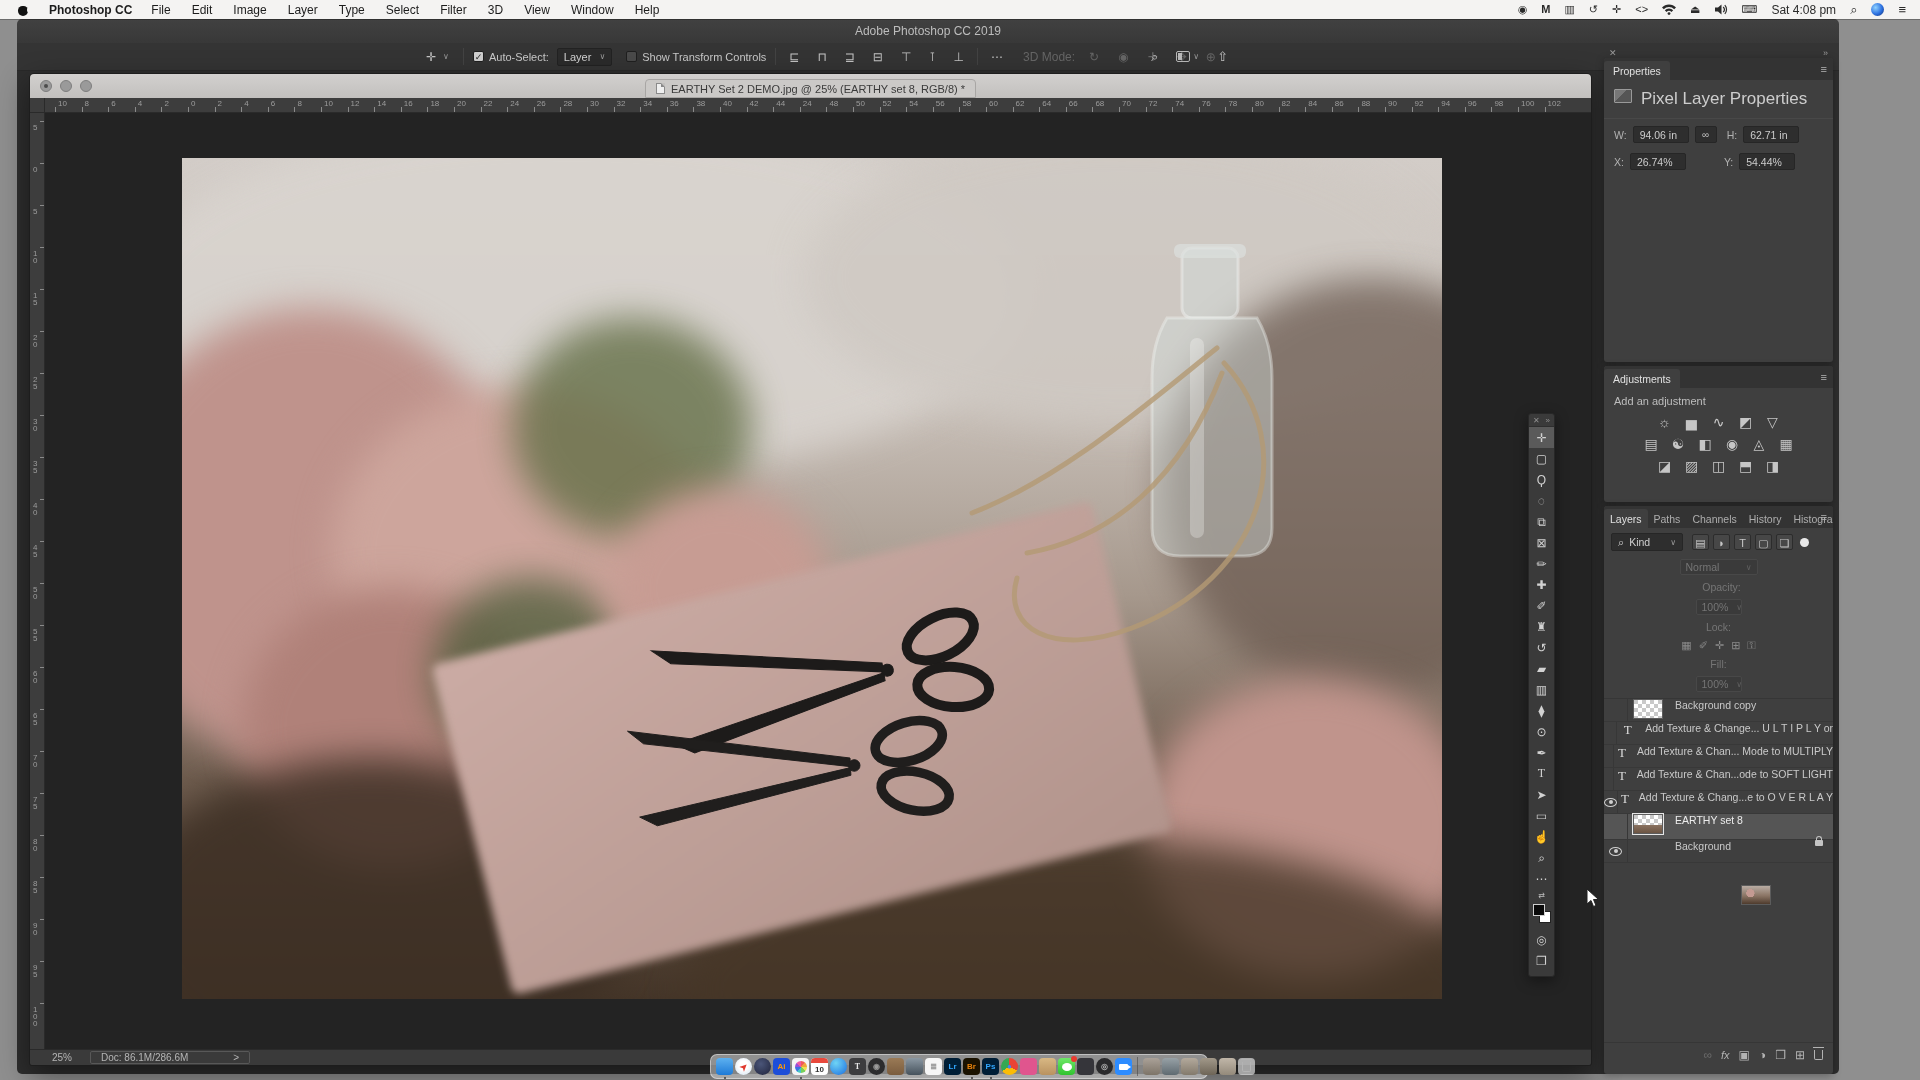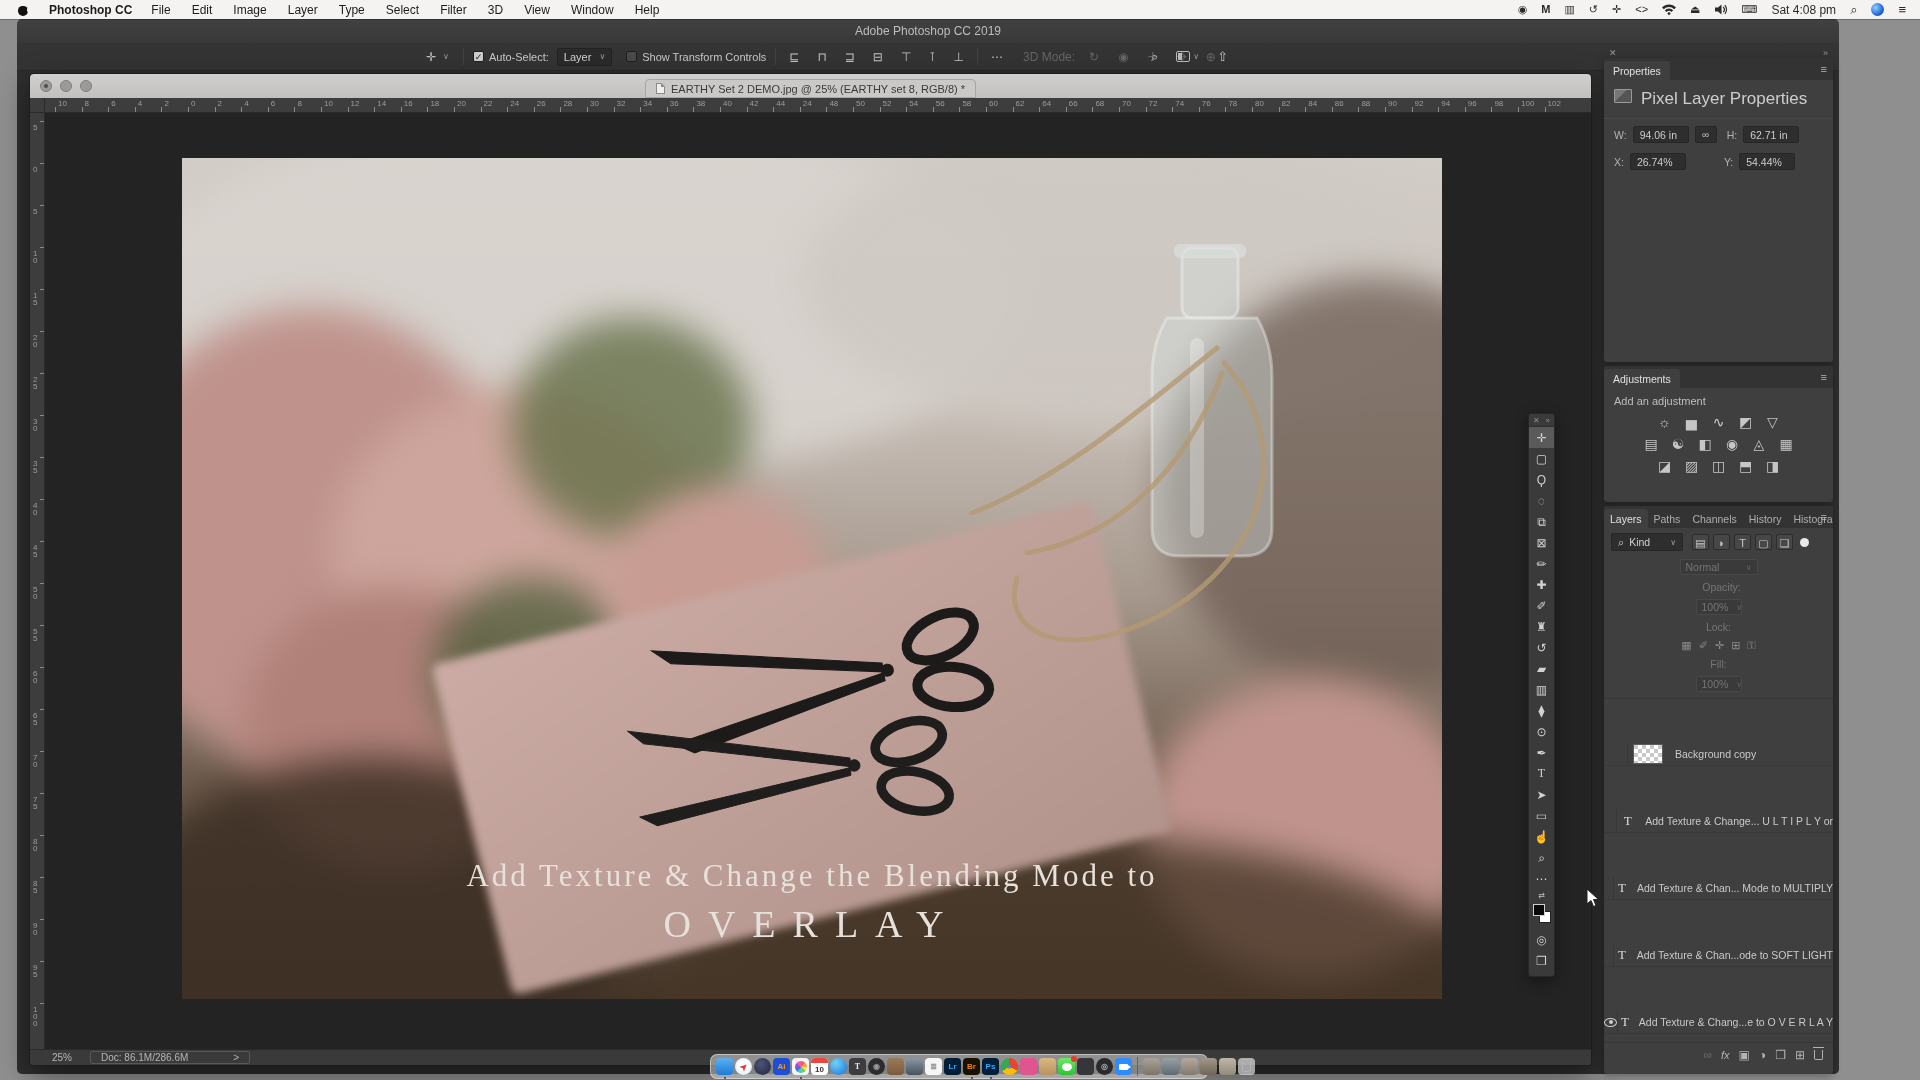--- a/index.html
+++ b/index.html
@@ -91,21 +91,21 @@
   .adj-ico { font-size:14px; color:#c6c6c6; width:19px; text-align:center; }
 
   .filter-row { display:flex; align-items:center; gap:5px; padding:5px 7px; }
   .kind-dd { background:#2e2e2e; border:1px solid #262626; border-radius:2px; height:18px; display:flex; align-items:center; gap:5px; color:#cfcfcf; font-size:10.5px; padding:0 6px; width:72px; }
   .f-ico { color:#c6c6c6; font-size:11px; width:17px; height:16px; text-align:center; line-height:16px; background:#474747; border:1px solid #2c2c2c; border-radius:2px; }
   .pin-dot { width:9px; height:9px; border-radius:50%; background:#e8e8e8; margin-left:2px; }
   .dis-row { display:flex; align-items:center; gap:6px; padding:3px 7px; font-size:10.5px; color:#757575;flex-direction:column; }
   .dis-dd { background:#3a3a3a; border:1px solid #484848; border-radius:2px; height:16px; padding:0 5px; display:flex; align-items:center; gap:8px; }
   .lock-ico { font-size:11px; color:#8a8a8a; }
   .layer-list { border-top:1px solid #363636; }
-  .layer-row { height:23px; display:flex; align-items:center; border-bottom:1px solid #383838; position:relative;margin-top:44px; }
+  .layer-row { height:23px; display:flex; align-items:flex-start; border-bottom:1px solid #383838; position:relative; }
   .layer-row.sel { background:#555555; height:26px; }
   .eye-cell { width:24px; height:100%; border-right:1px solid #373737; display:flex; align-items:center; justify-content:center; }
   .eye { width:13px; height:9px; border:1px solid #cfcfcf; border-radius:50%; position:relative; }
   .eye::after { content:''; position:absolute; inset:1.5px 3.5px; background:#cfcfcf; border-radius:50%; }
   .thumb-cell { width:40px; display:flex; align-items:center; justify-content:center; }
   .thumb { width:30px; height:20px; border:1px solid #5c5c5c; }
   .thumb.checker { background:conic-gradient(#fff 0 25%,#c9c9c9 0 50%,#fff 0 75%,#c9c9c9 0) 0 0/8px 8px; }
   .thumb.checker-photo { background:linear-gradient(transparent 55%, #8a7260 55%, #6b5443 100%),conic-gradient(#fff 0 25%,#c9c9c9 0 50%,#fff 0 75%,#c9c9c9 0) 0 0/8px 8px; outline:1px solid #e6e6e6; }
   .thumb.photo { background:radial-gradient(circle at 30% 40%, #c49a92 18%, transparent 19%),linear-gradient(180deg,#b9aca3 0%,#8a7464 55%,#4e3b2d 100%); }
   .t-glyph { font-family:"Liberation Serif",serif; font-size:13px; color:#dcdcdc; }
@@ -487,24 +487,20 @@
             <ellipse cx="66" cy="36" rx="36" ry="20" fill="none" stroke-width="10" transform="rotate(14 66 36)"></ellipse>
           </g>
           <g transform="translate(668,600) rotate(-3) scale(0.96)" fill="#201e1d" stroke="#201e1d">
             <path d="M0,0 L-230,-40 L-214,-26 L0,9 Z"></path>
             <path d="M0,10 L-222,50 L-204,60 L0,18 Z"></path>
             <circle cx="4" cy="8" r="6"></circle>
             <ellipse cx="62" cy="-14" rx="36" ry="20" fill="none" stroke-width="10" transform="rotate(-14 62 -14)"></ellipse>
             <ellipse cx="66" cy="38" rx="36" ry="20" fill="none" stroke-width="10" transform="rotate(15 66 38)"></ellipse>
           </g>
         </svg>
-        <div class="caption">
-          <div class="l1">Add Texture &amp; Change the Blending Mode to</div>
-          <div class="l2">OVERLAY</div>
-        </div>
       </div>
     </div>
 
     <div class="doc-status">
       <span>25%</span>
       <span class="doc-box">
         <span>Doc: 86.1M/286.6M</span>
         <span>&gt;</span>
       </span>
     </div>

